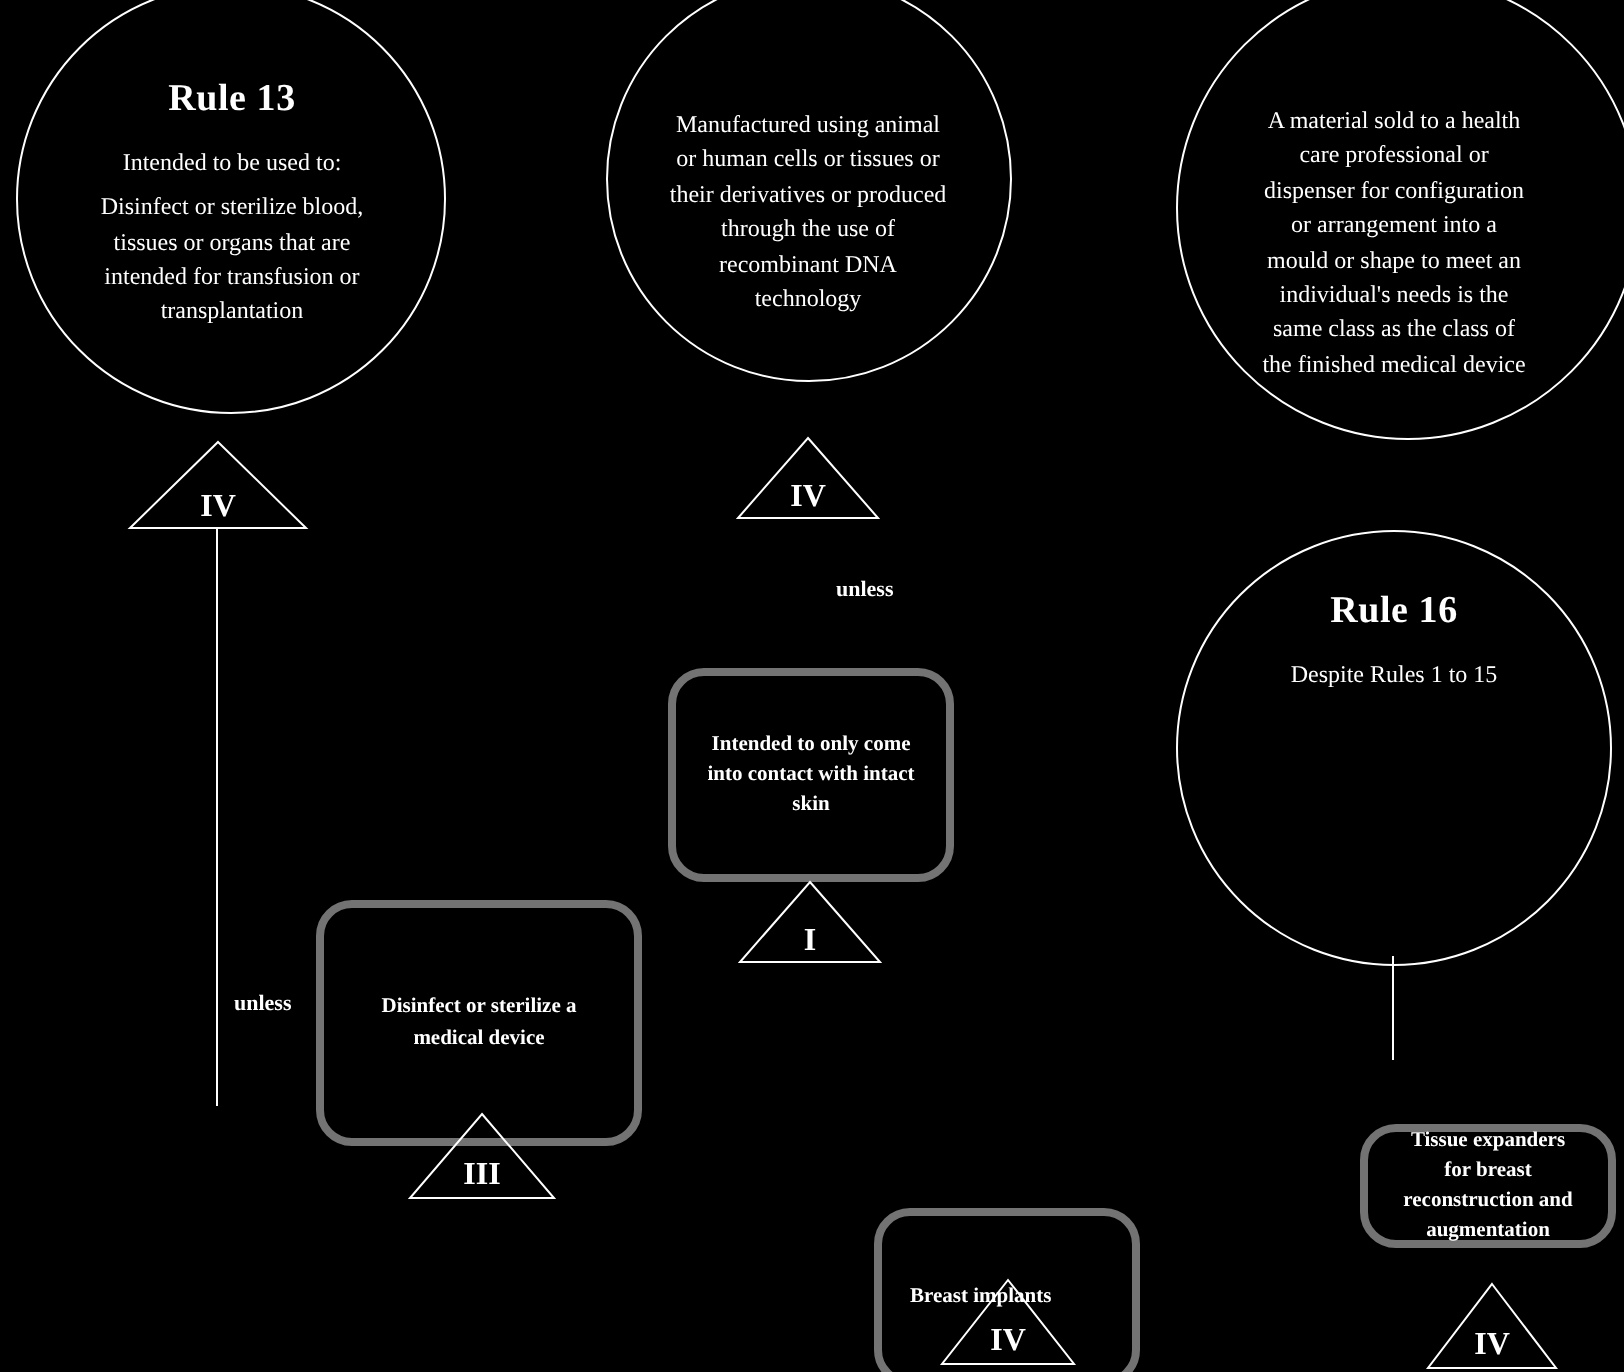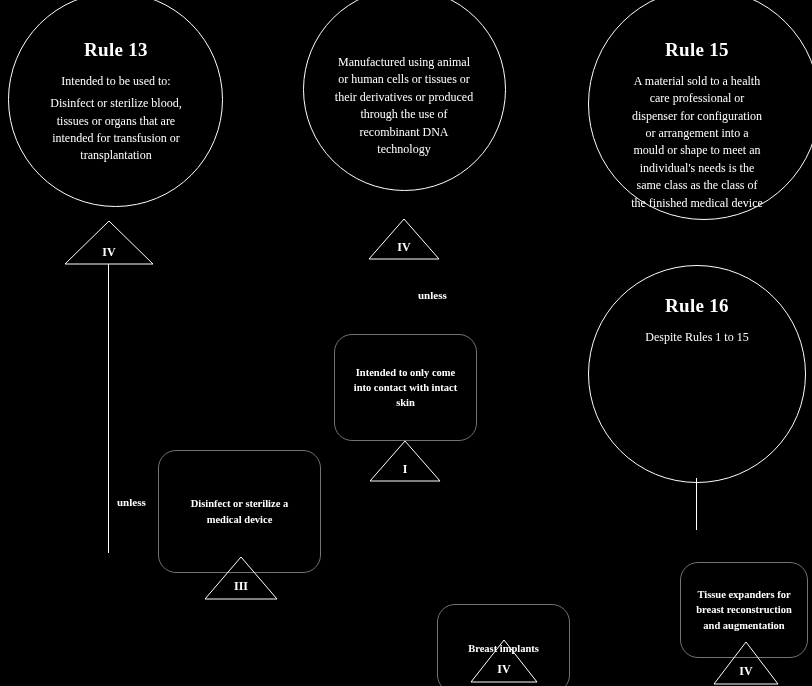--- a/index.html
+++ b/index.html
@@ -47,26 +47,26 @@
     margin: 12px;
   }
   .rule-body .lead {
     display: block;
     margin-bottom: 5px;
   }
 
   
   .rbox {
     position: absolute;
-    border: 1px solid #737373;
+    border: 4px solid #737373;
     border-radius: 18px;
     box-sizing: border-box;
     display: flex;
     align-items: center;
-    justify-content: center;
+    justify-content: flex-start;
     text-align: center;
     background: transparent;
   }
   .rbox-label {
     font-weight: bold;
     font-size: 10.5px;
     line-height: 1.45;
     padding: 0 14px;
   }
 
@@ -74,21 +74,21 @@
   .tri {
     position: absolute;
   }
   .tri svg { display: block; overflow: visible; }
   .tri-label {
     position: absolute;
     left: 0;
     width: 100%;
     text-align: center;
     font-weight: bold;
-    font-size: 12px;
+    font-size: 16px;
     line-height: 1;
   }
 
   
   .vline {
     position: absolute;
     width: 1px;
     background: #ffffff;
   }
 
@@ -138,21 +138,20 @@
     <svg width="72" height="42" viewBox="0 0 72 42">
       <polygon points="36,1 71,41 1,41" fill="none" stroke="#ffffff" stroke-width="1"></polygon>
     </svg>
     <div class="tri-label" style="top:23px;">IV</div>
   </div>
   <div class="unless" style="left:418px; top:290px;">unless</div>
 
   <div class="circle" style="left:588px; top:-12px; width:232px; height:232px;">
   </div>
   <div class="circle-text" style="left:697px; top:40px; width:160px; transform:translateX(-50%);">
-    <div class="rule-title">Rule 15</div>
     <div class="rule-body">
       <span>A material sold to a health care professional or dispenser for configuration or arrangement into a mould or shape to meet an individual's needs is the same class as the class of the finished medical device</span>
     </div>
   </div>
 
   <div class="circle" style="left:588px; top:265px; width:218px; height:218px;">
   </div>
   <div class="circle-text" style="left:697px; top:296px; width:180px; transform:translateX(-50%);">
     <div class="rule-title">Rule 16</div>
     <div class="rule-body">
@@ -184,21 +183,21 @@
   <div class="rbox" style="left:437px; top:568px; width:133px; height:89px;margin-top:36px;">
     <div class="rbox-label">Breast implants</div>
   </div>
   <div class="tri" style="left:470px; top:639px; width:68px; height:44px;">
     <svg width="68" height="44" viewBox="0 0 68 44">
       <polygon points="34,1 67,43 1,43" fill="none" stroke="#ffffff" stroke-width="1"></polygon>
     </svg>
     <div class="tri-label" style="top:24px;">IV</div>
   </div>
 
-  <div class="rbox" style="left:680px; top:562px; width:128px; height:96px;">
+  <div class="rbox" style="left:680px; top:562px; width:128px; height:62px;">
     <div class="rbox-label">Tissue expanders for breast reconstruction and augmentation</div>
   </div>
   <div class="tri" style="left:713px; top:641px; width:66px; height:44px;">
     <svg width="66" height="44" viewBox="0 0 66 44">
       <polygon points="33,1 65,43 1,43" fill="none" stroke="#ffffff" stroke-width="1"></polygon>
     </svg>
     <div class="tri-label" style="top:24px;">IV</div>
   </div>
 
 </div>

